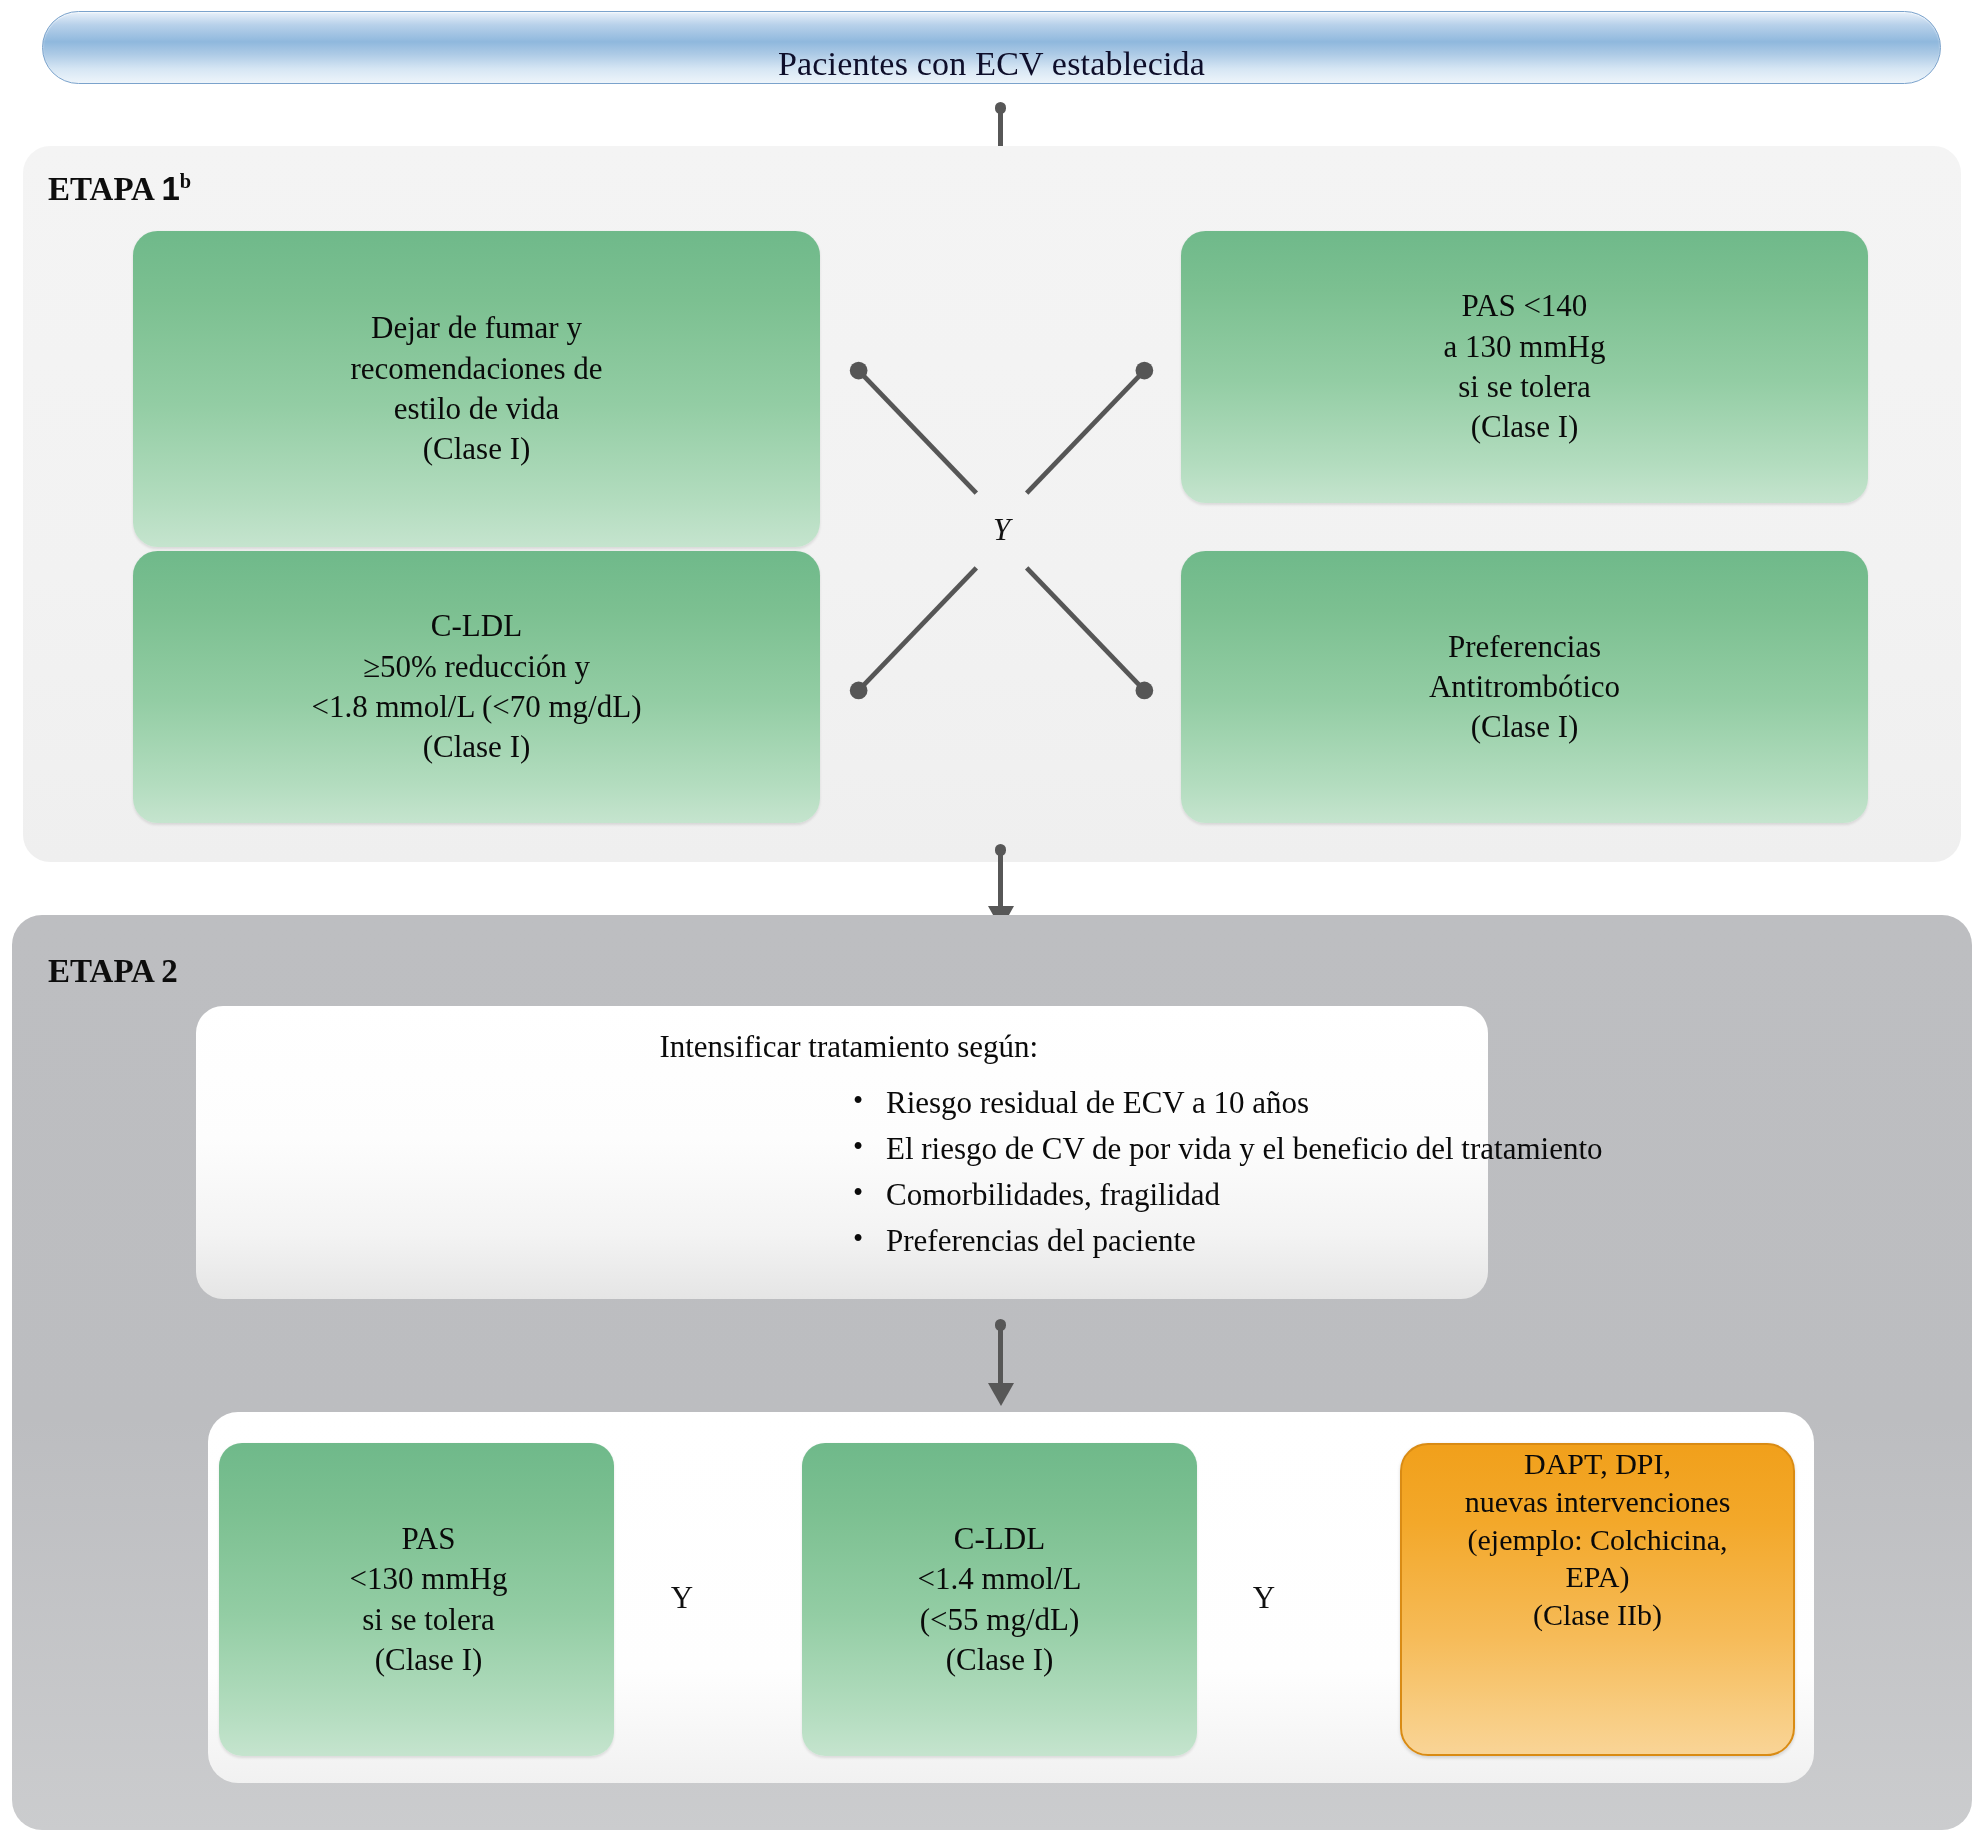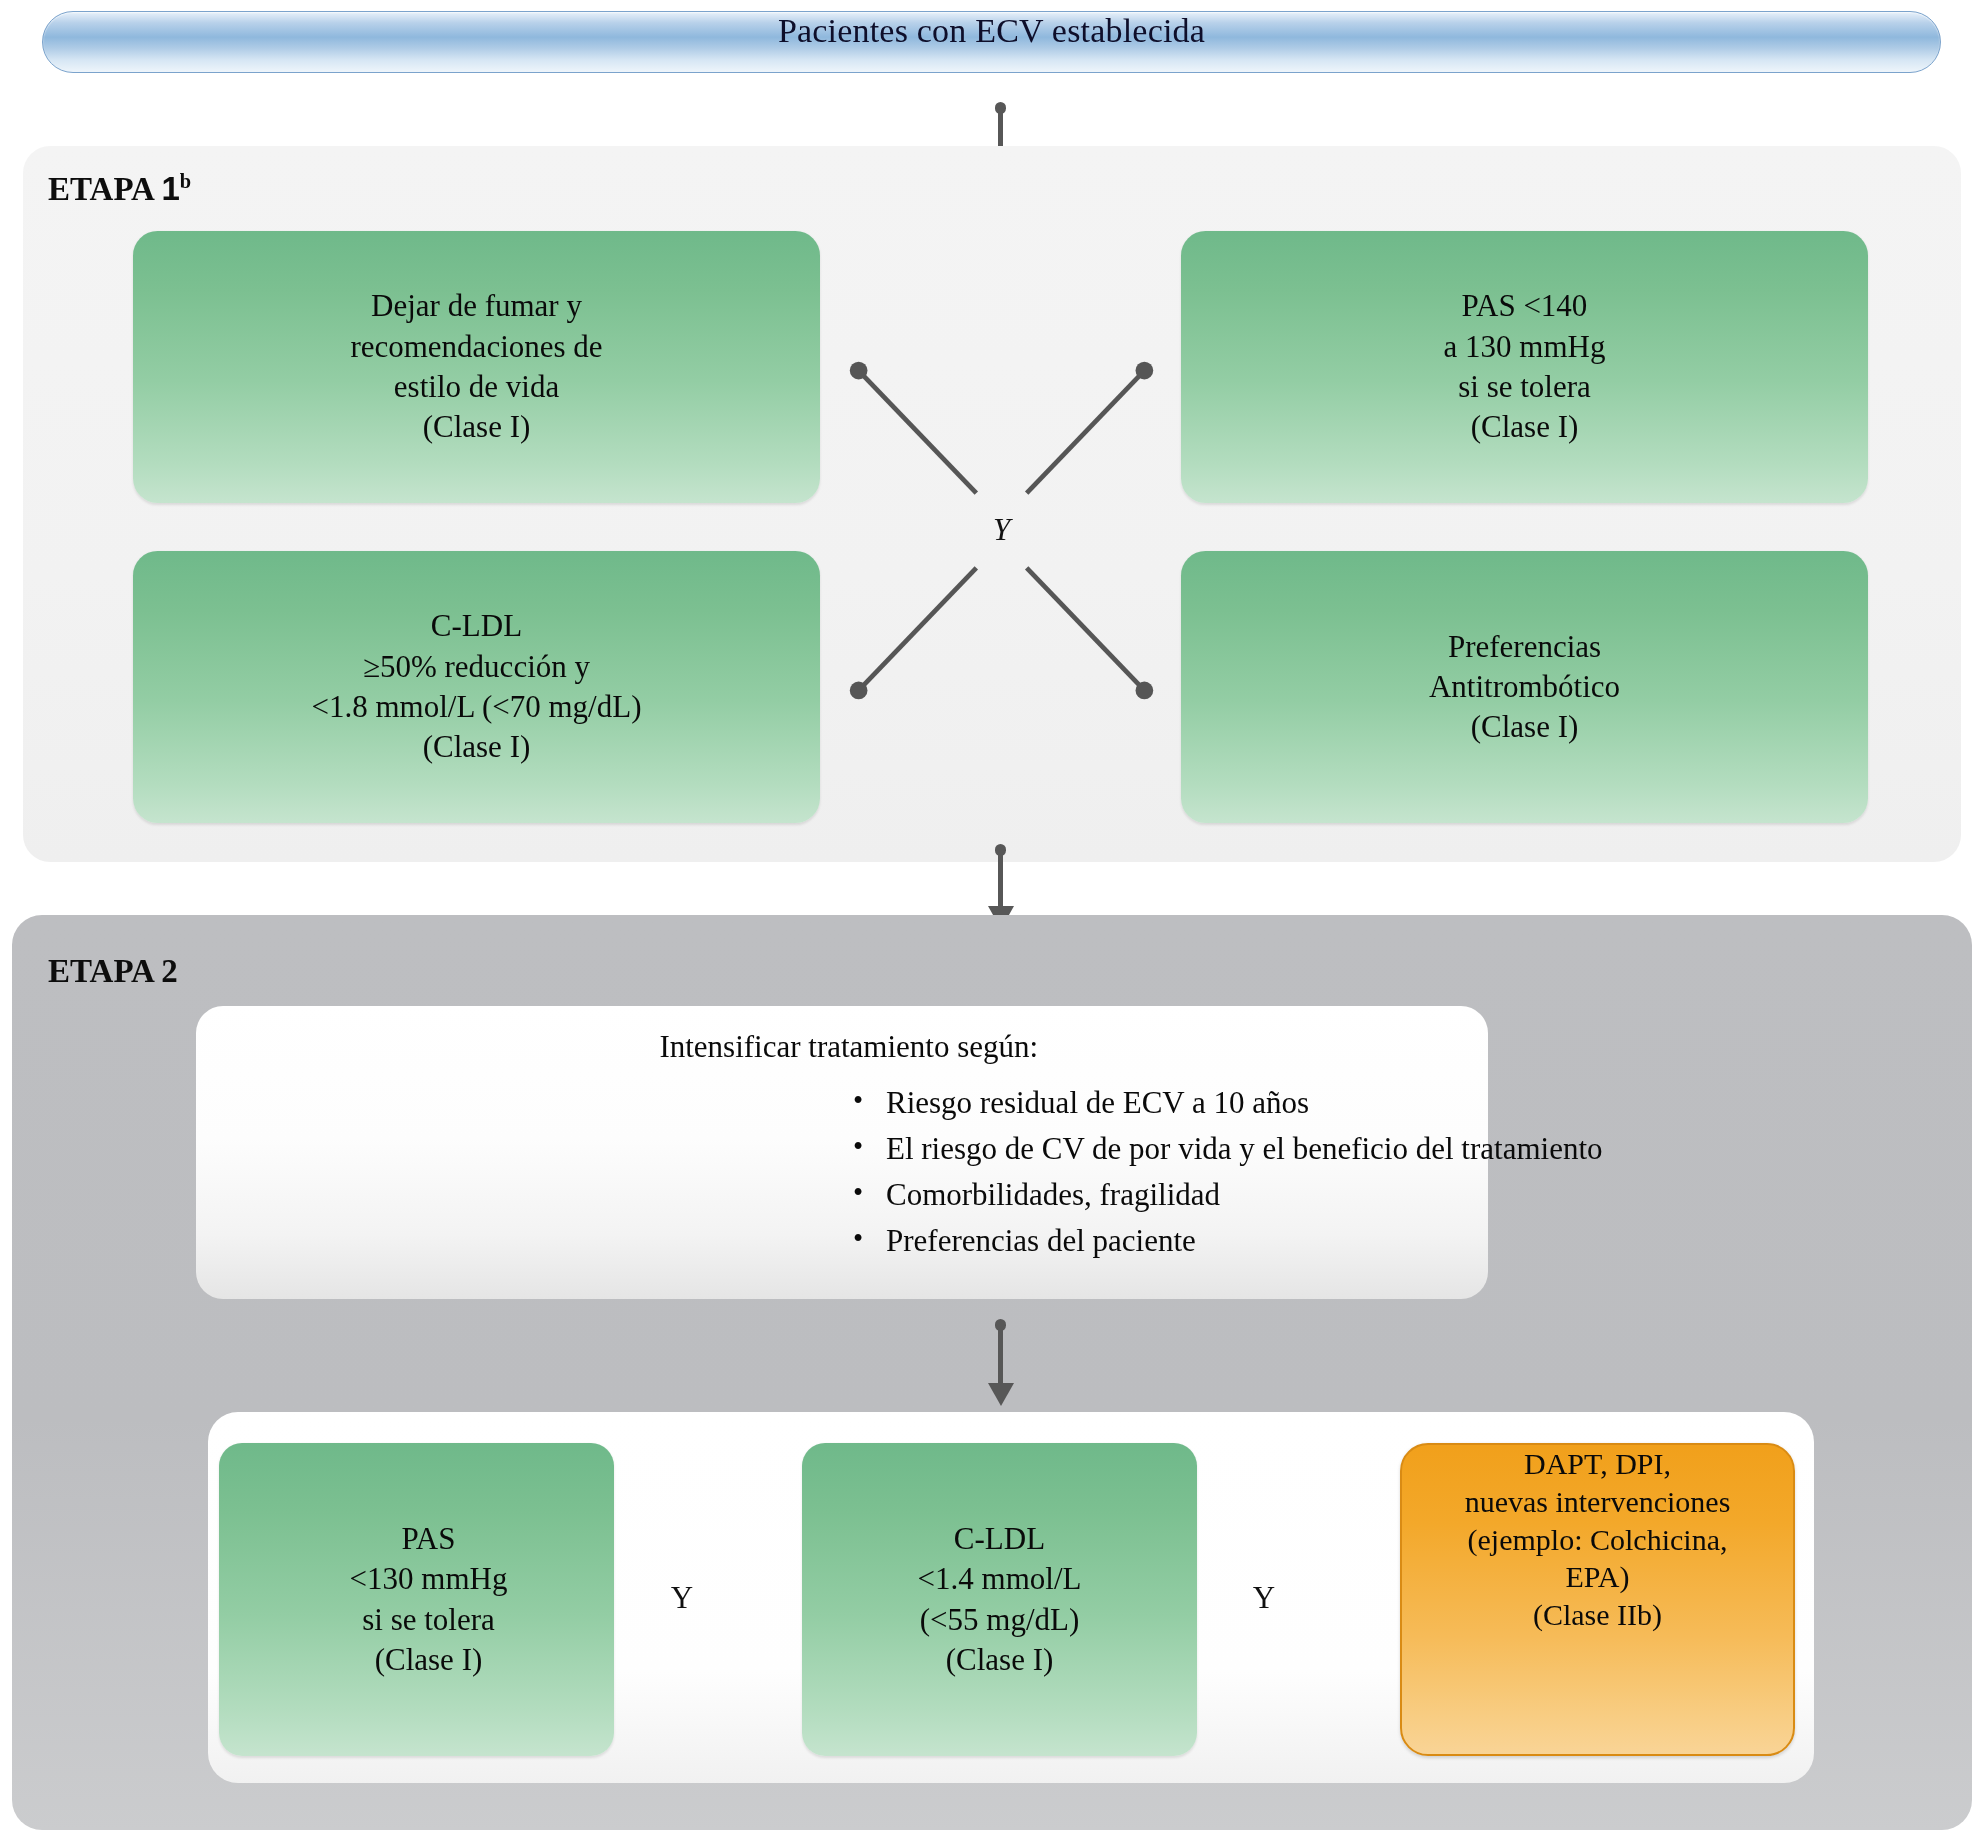--- a/index.html
+++ b/index.html
@@ -12,32 +12,32 @@
     position: relative;
     overflow: hidden;
   }
 
   
   .banner {
     position: absolute;
     left: 42px;
     top: 11px;
     width: 1899px;
-    height: 62px;
+    height: 73px;
     border-radius: 37px;
     border: 1.4px solid #7ba3cc;
     background: linear-gradient(to bottom,
         #e8f1fa 0%,
         #b8d1ea 18%,
         #8fb8dd 42%,
         #aecbe6 60%,
         #d6e6f4 80%,
         #eef5fb 100%);
     display: flex;
-    align-items: flex-start;
+    align-items: flex-end;
     justify-content: center;
     box-shadow: inset 0 0.7px 1.4px rgba(255,255,255,0.8);
   }
   .banner-text {
     font-size: 34px;
     color: #0e0e2a;
     letter-spacing: 0.2px;
     white-space: nowrap;
   }
 
@@ -114,21 +114,21 @@
     background: linear-gradient(to bottom, #6fb98a 0%, #7cc091 22%, #93cda4 55%, #b2dcbe 85%, #c5e4ce 100%);
     display: flex;
     align-items: center;
     justify-content: center;
     text-align: center;
     color: #0a0a0a;
     box-shadow: 0 1.4px 2.7px rgba(0,0,0,0.10);
   }
   .gbox .txt { line-height: 1.30; }
 
-  #box-smoking   { left: 133px;  top: 231px;  width: 687px; height: 272px; justify-content: center; }
+  #box-smoking   { left: 133px;  top: 231px;  width: 687px; height: 316px; justify-content: center; }
   #box-pas140    { left: 1181px; top: 231px;  width: 687px; height: 272px; }
   #box-ldl18     { left: 133px;  top: 551px;  width: 687px; height: 272px; }
   #box-anti      { left: 1181px; top: 551px;  width: 687px; height: 272px; }
 
   #box-smoking .txt,
   #box-pas140 .txt,
   #box-ldl18 .txt,
   #box-anti .txt { font-size: 31px; }
 
   

